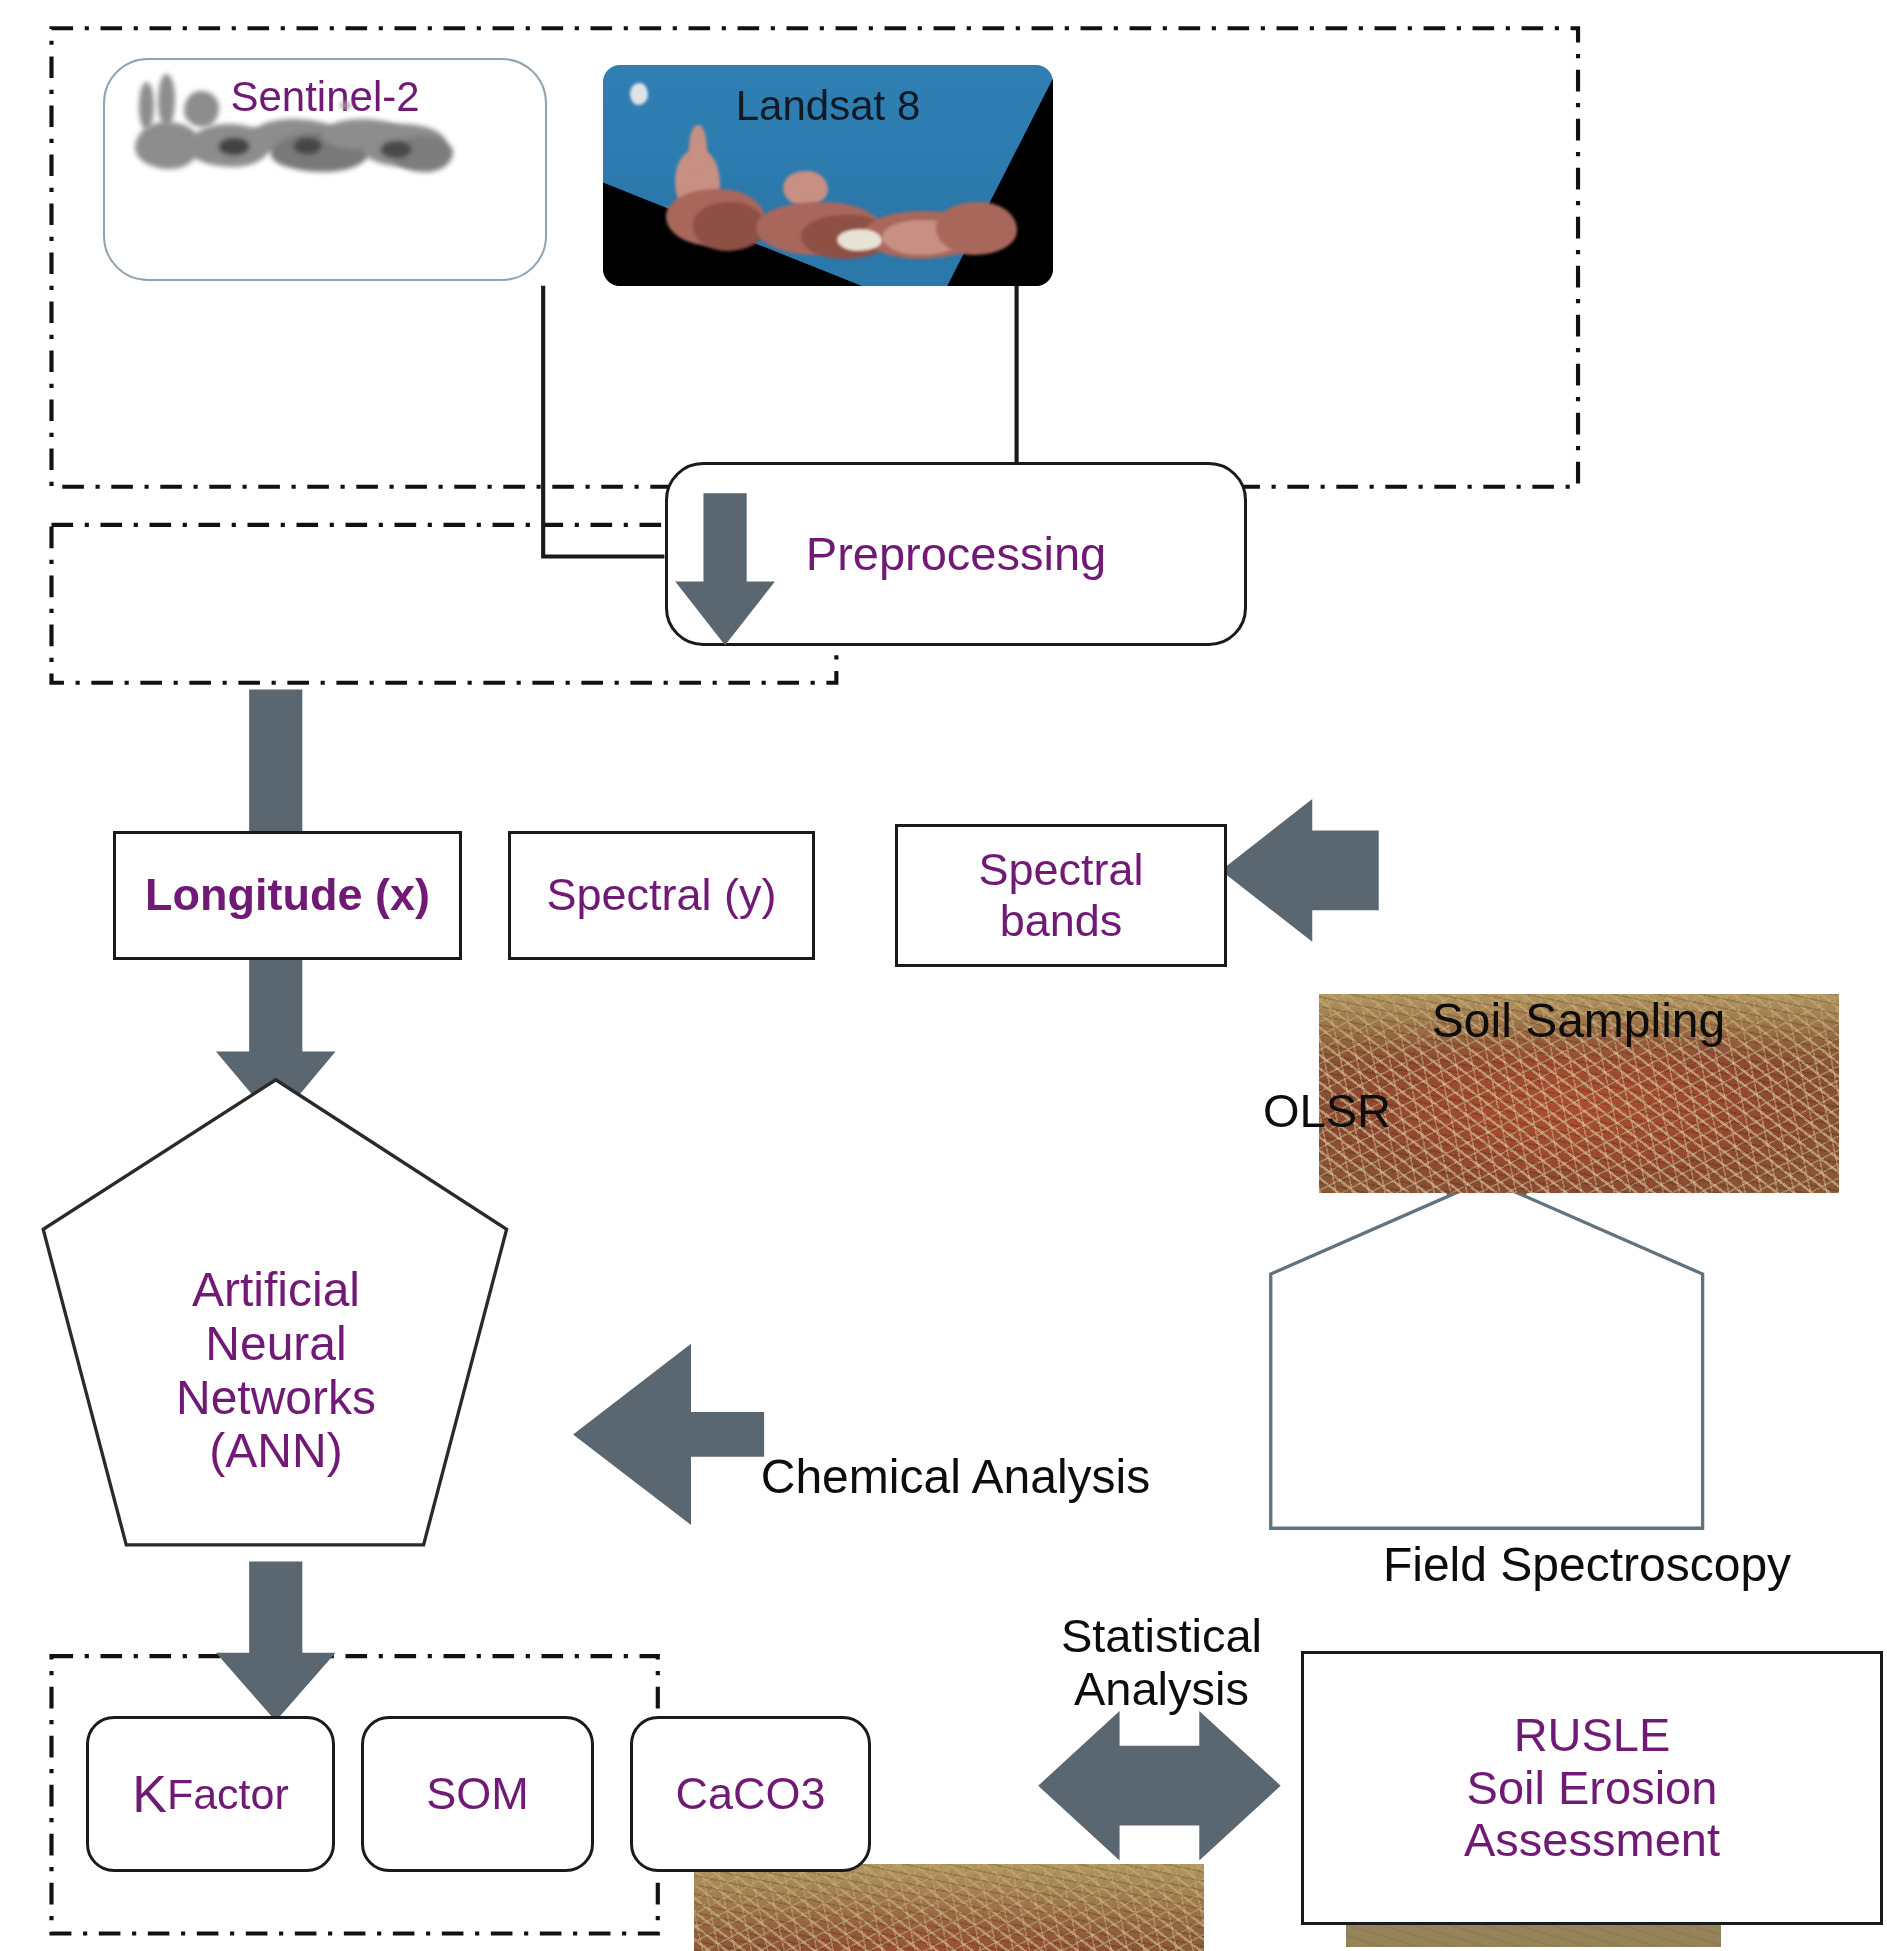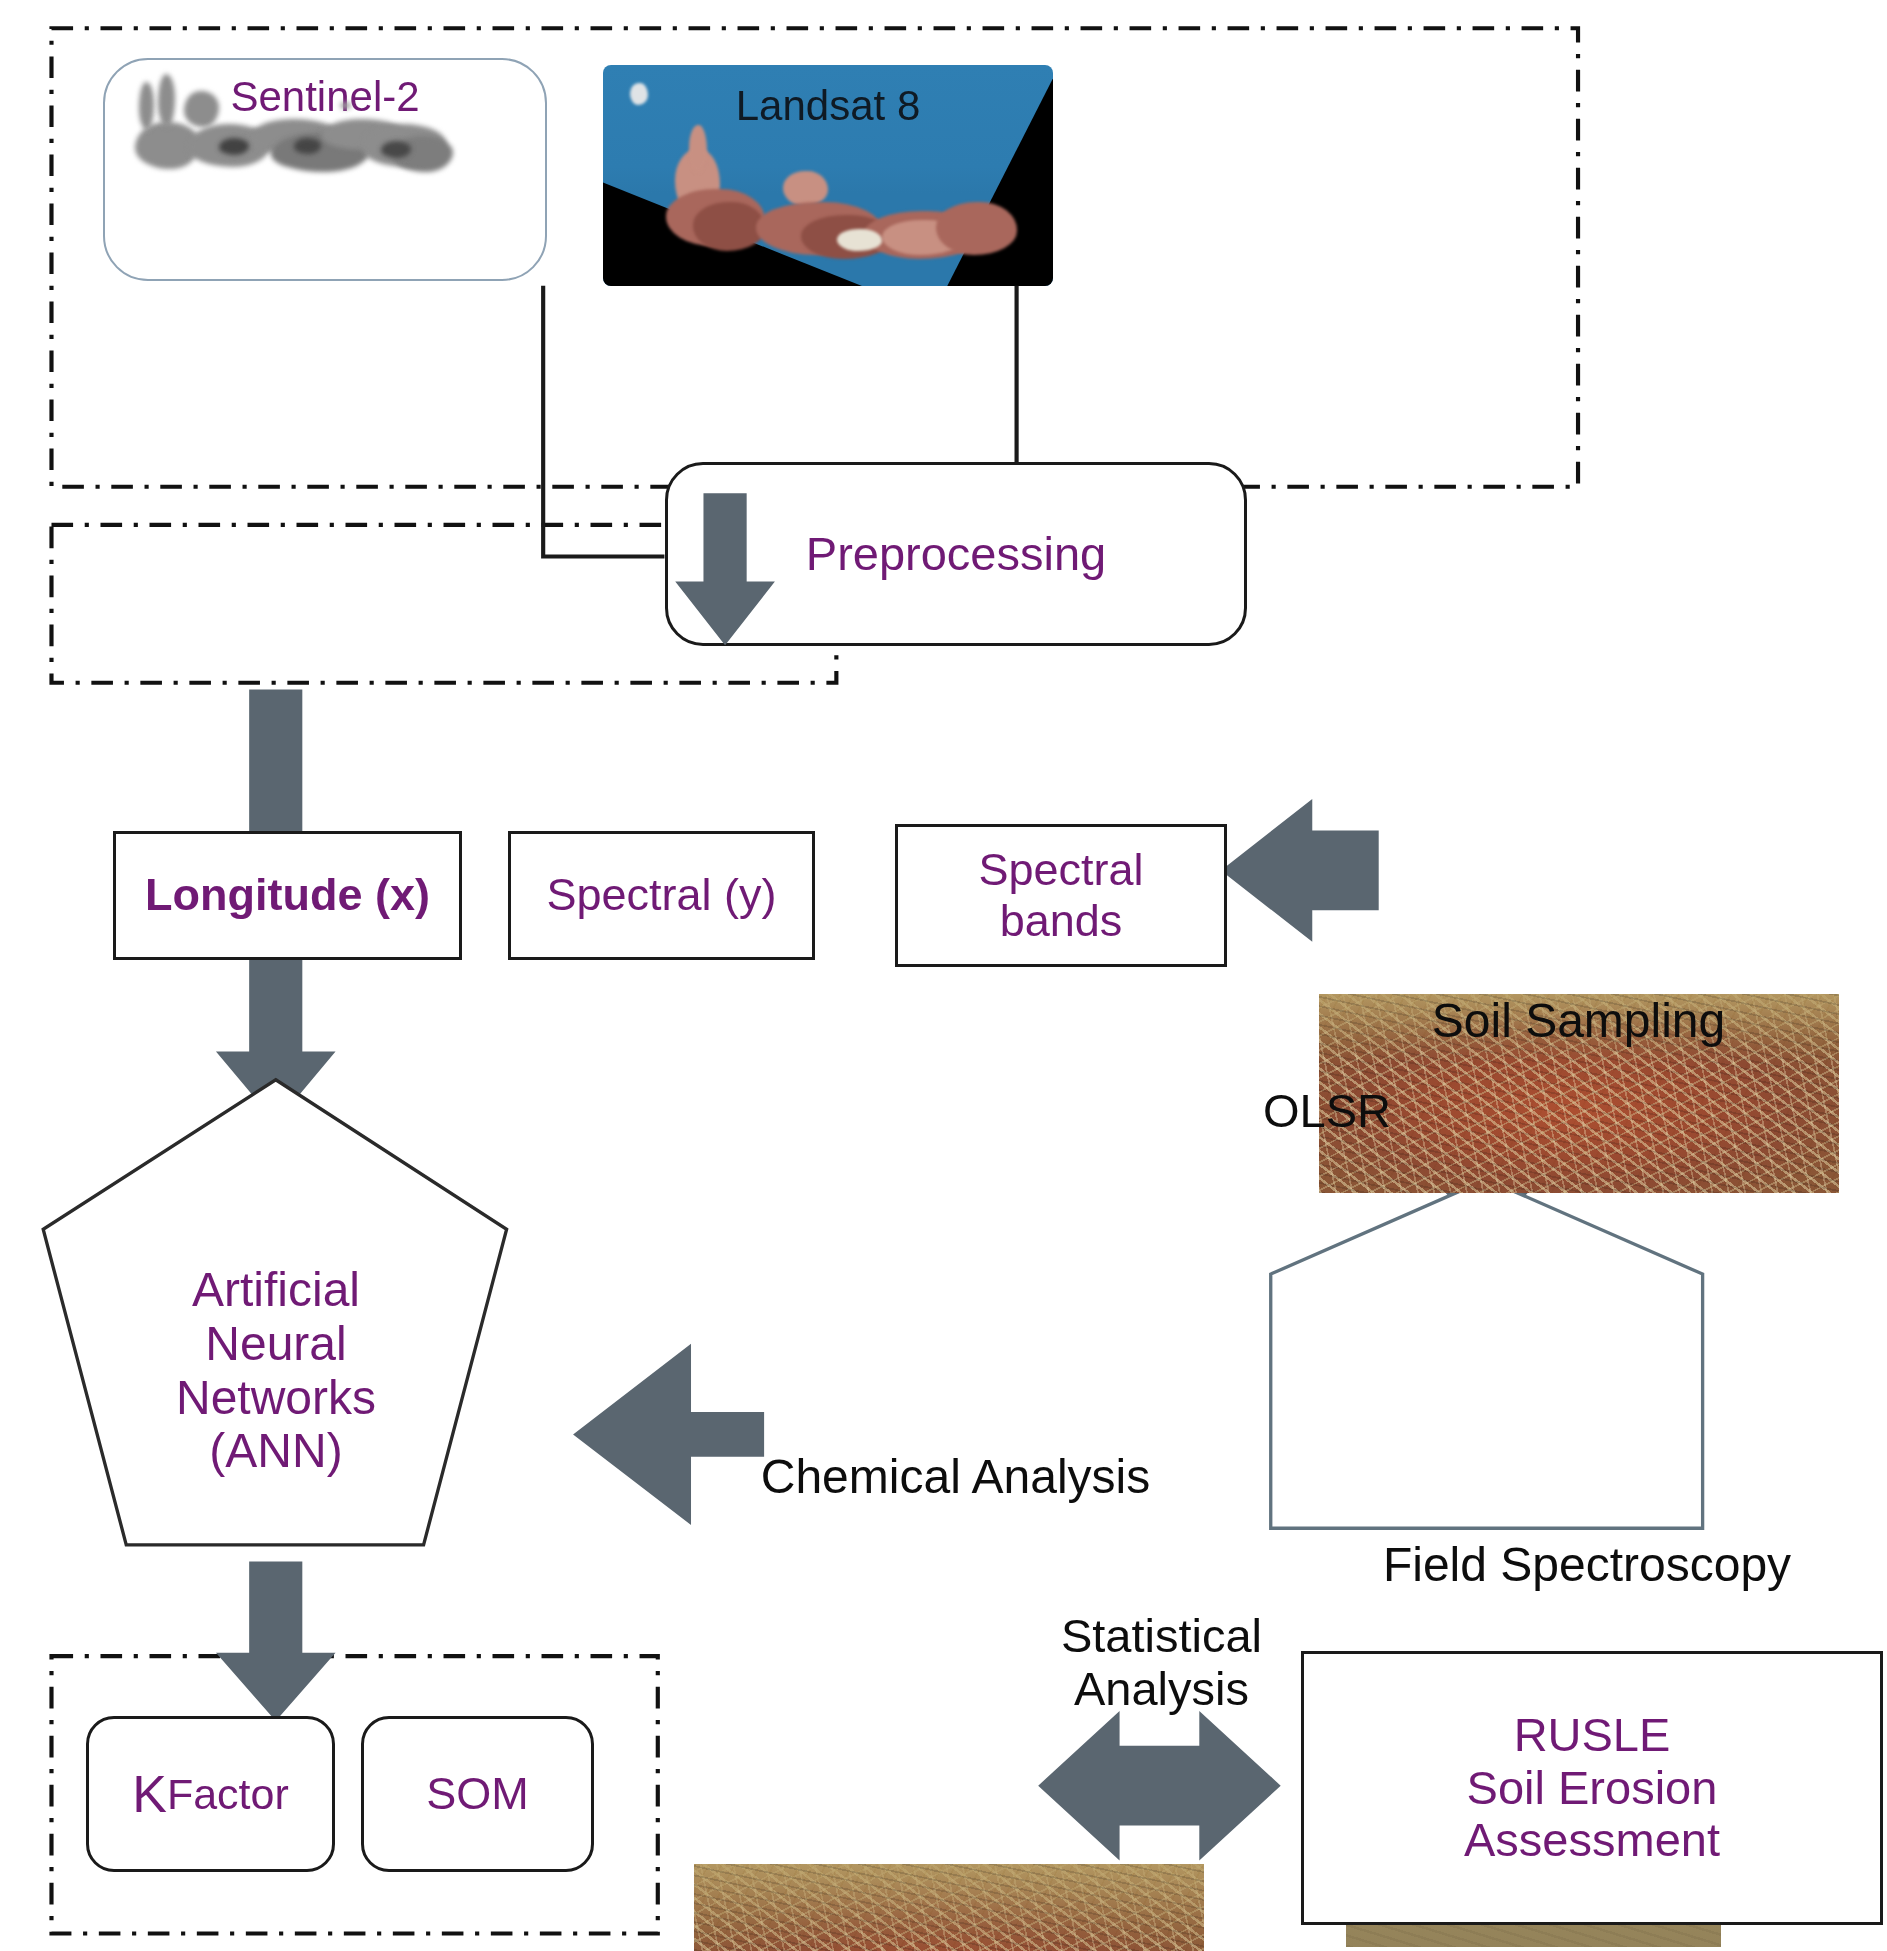--- a/index.html
+++ b/index.html
@@ -50,21 +50,21 @@
   }
   .crete{
     position:absolute;inset:0;
   }
   .crete i{
     position:absolute;border-radius:48% 52% 45% 55%/55% 45% 55% 45%;
     background:#8b8b8b;filter:blur(2.5px);
   }
 
   .l8-card{
-    border-radius:8px;overflow:hidden;
+    border-radius:17px;overflow:hidden;
     background:linear-gradient(180deg,#2f7fb3 0%,#2d7cb0 46%,#2b78ab 58%, #2b78ab 100%);
     position:relative;
   }
   .l8-black-bl{
     position:absolute;left:-2%;bottom:-2%;width:62%;height:72%;
     background:#000;
     clip-path:polygon(0% 30%,100% 100%,0% 100%);
   }
   .l8-black-br{
     position:absolute;right:-2%;top:-2%;width:26%;height:104%;
@@ -290,20 +290,21 @@
     <div class="soil-top"></div>
   </div>
   <div class="lbl" style="left:648px;top:1450px;width:615px;font-size:48px;">Chemical Analysis</div>
 
   <div class="abs rbox-sm txt" style="left:86px;top:1716px;width:249px;height:156px;font-size:0;">
     <span style="font-size:52px;">K</span><span style="font-size:43px;"> Factor</span>
   </div>
 
   <div class="abs rbox-sm txt" style="left:361px;top:1716px;width:233px;height:156px;font-size:45px;">SOM</div>
 
+  <div class="abs rbox-sm txt" style="left:630px;top:1716px;width:241px;height:156px;font-size:45px;">CaCO3</div>
 
   <div class="lbl" style="left:987px;top:1610px;width:349px;font-size:47px;">Statistical
 Analysis</div>
 
   <div class="abs sqbox txt" style="left:1301px;top:1651px;width:582px;height:274px;font-size:47px;">RUSLE
 Soil Erosion
 Assessment</div>
 
 </div>
 

